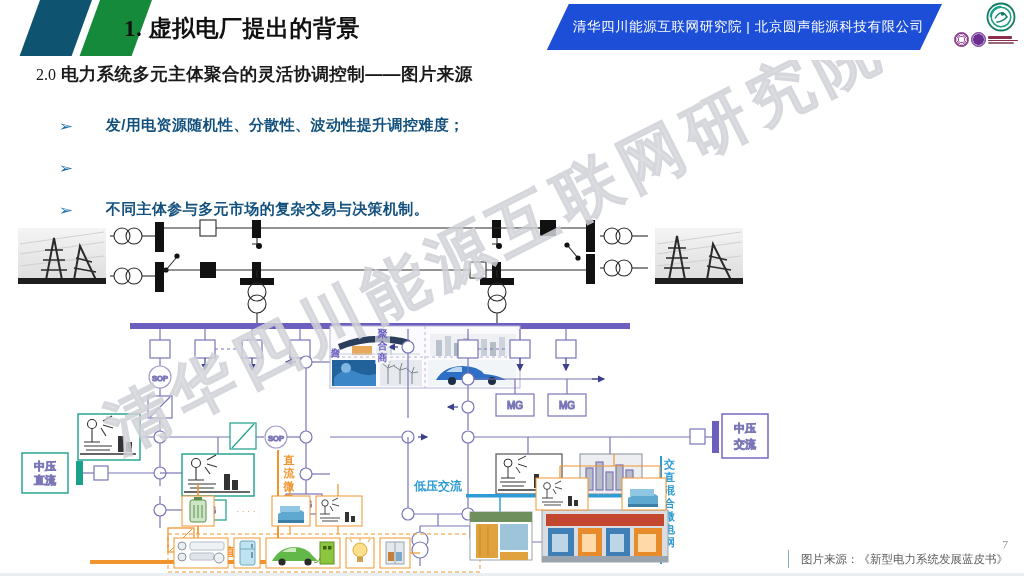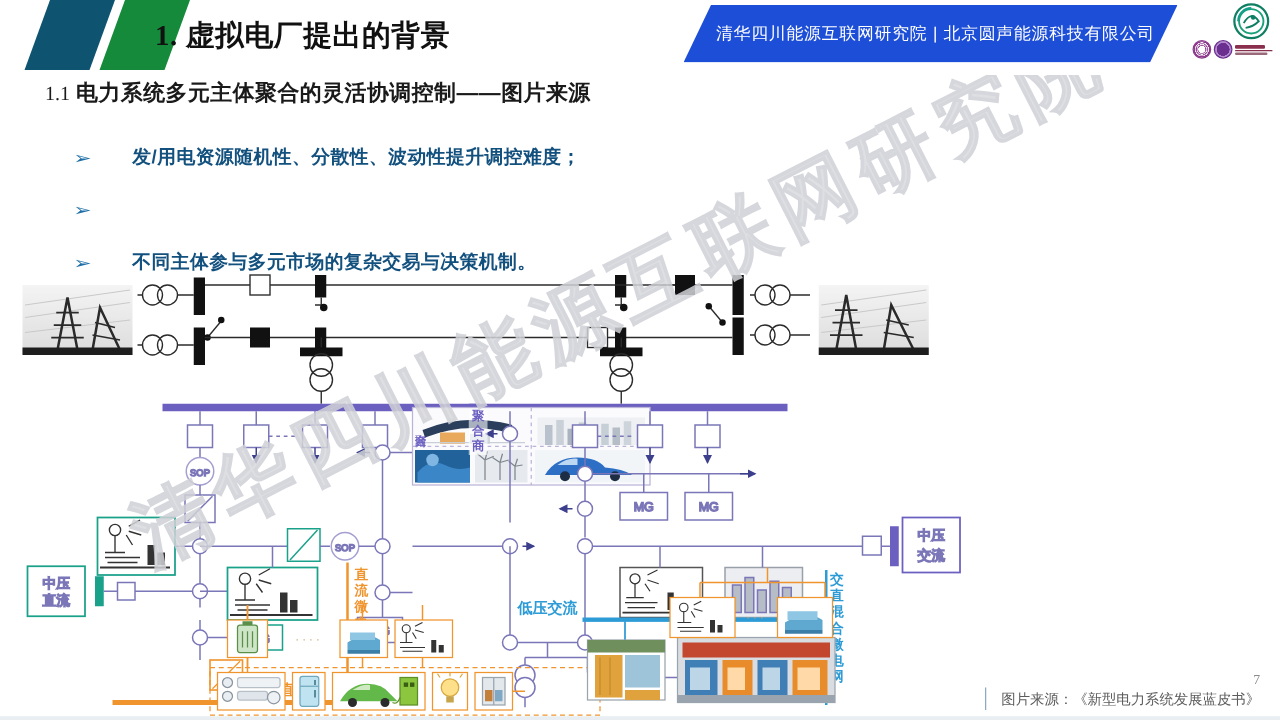--- a/index.html
+++ b/index.html
@@ -119,21 +119,21 @@
         <span class="logo-txt">
           <i class="l1"></i>
             <i class="l2"></i>
             <i class="l3"></i>
         </span>
       </div>
     </div>
   </div>
 
   <div class="subtitle">
-    <span class="num">1.1</span>
+    <span class="num">2.0</span>
     <span class="txt">电力系统多元主体聚合的灵活协调控制——图片来源</span>
   </div>
 
   <div class="bullets">
     <div class="bullet">
       <span class="arrow">➢</span>
       <span class="btxt">发/用电资源随机性、分散性、波动性提升调控难度；</span>
     </div>
     <div class="bullet">
       <span class="arrow">➢</span>

